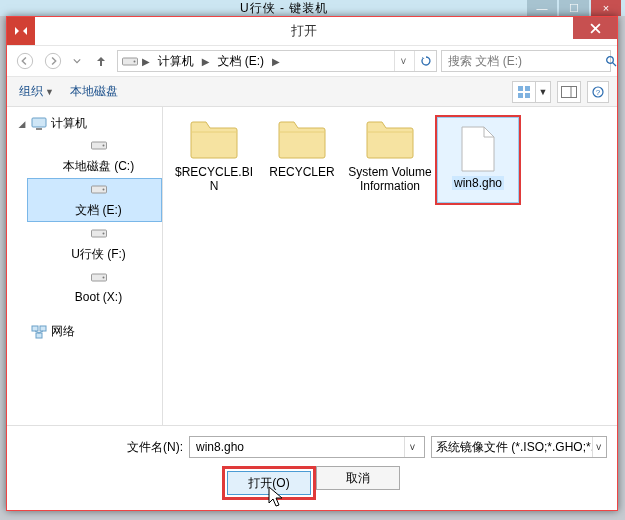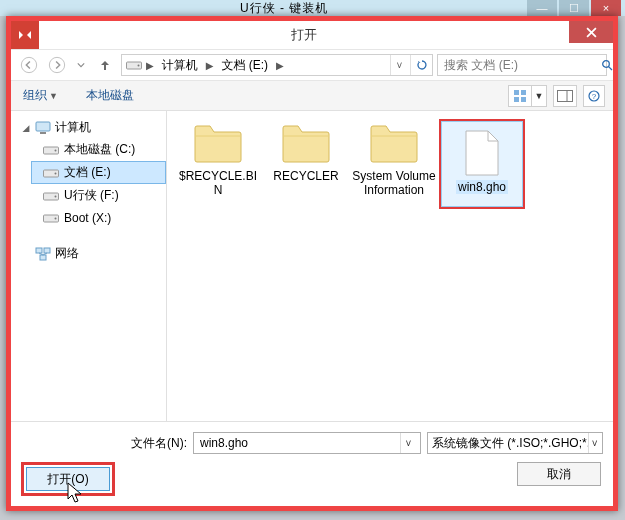--- a/index.html
+++ b/index.html
@@ -47,21 +47,21 @@
   }
   .bg-btn.close { background: #c75050; }
 
   .dialog {
     position: absolute;
     left: 6px;
     top: 16px;
     width: 612px;
     height: 495px;
     background: #fff;
-    border: 5px solid #ef4444;
+    border: 1px solid #ef4444;
     box-shadow: 0 0 8px rgba(0,0,0,0.5);
     display: flex;
     flex-direction: column;
   }
 
   
   .titlebar {
     height: 28px;
     background: #fff;
     position: relative;
@@ -142,21 +142,21 @@
   .search-icon { width:16px; display:flex; align-items:center; justify-content:center; color:#2b6cb0;}
 
   
   .toolbar {
     height: 30px;
     background: #f5f5f5;
     border-bottom: 1px solid #e0e0e0;
     display:flex;
     align-items:center;
     padding: 0 8px;
-    gap: 20px;
+    gap: 8px;
   }
   .tool-link { color:#1a4f8b; padding: 2px 4px; display:flex; align-items:center; gap:2px;}
   .tool-sep { color:#5a5a5a; font-size:9px; }
   .right-tools { display:flex; align-items:center; gap:6px;}
   .view-mode {
     display:flex; align-items:center;
     border:1px solid #cfcfcf;
     height:22px;
     background:#fff;
   }
@@ -201,20 +201,21 @@
   }
   .tree-icon { width:16px; height:16px; display:flex; align-items:center; justify-content:center; }
   .tree-label { color:#000; }
   .tree-children { padding-left: 20px; }
   .tree-item {
     display:flex;
     align-items:center;
     gap:5px;
     padding: 3px 4px 3px 12px;
     position: relative;
+    flex-direction: column;
   }
   .tree-item.selected {
     background: #cde8ff;
     border: 1px solid #7ab7e8;
     padding: 2px 3px 2px 11px;
   }
   .drive-icon { width:16px; height:12px; }
 
   .contentpane {
     flex:1;
@@ -298,21 +299,21 @@
     display:flex;
     align-items:center;
     padding: 0 2px 0 4px;
     background:#fff;
     overflow:hidden;
     white-space:nowrap;
   }
   .filter-select .drop { width:14px; display:flex; justify-content:center; font-size:10px; color:#333; border-left:1px solid #ddd; height:100%; margin-left:auto; align-items:center;}
   .button-row {
     display:flex;
-    justify-content:space-between;
+    justify-content:center;
     gap: 0;
     padding-right: 2px;
   }
   .dlg-btn {
     width: 84px;
     height: 24px;
     border: 1px solid #aaa;
     background: #f5f5f5;
     display:flex;
     align-items:center;

